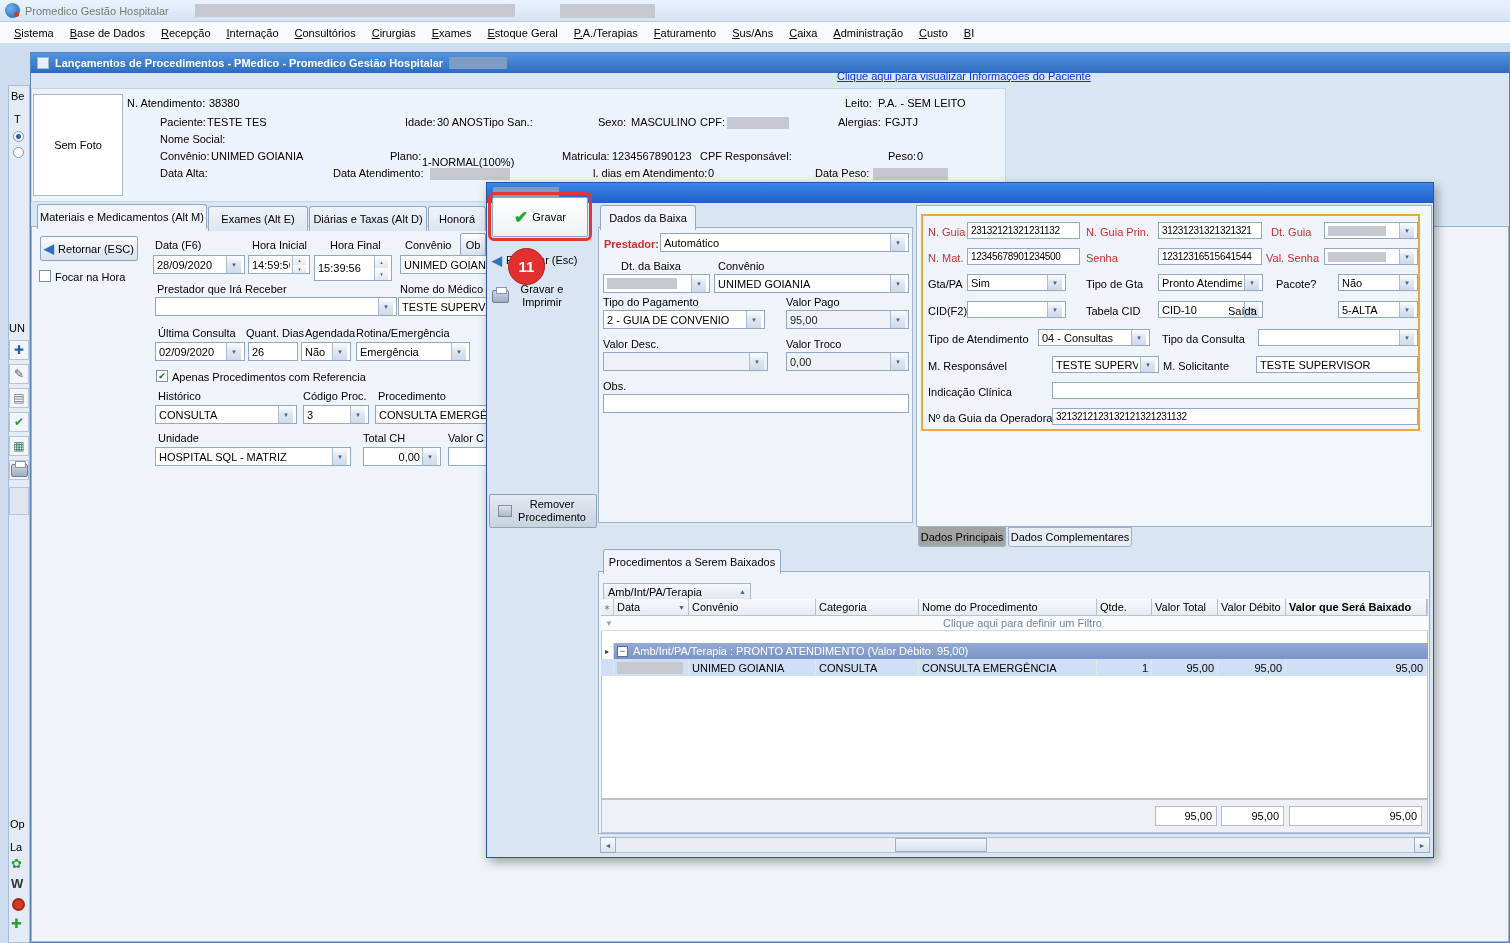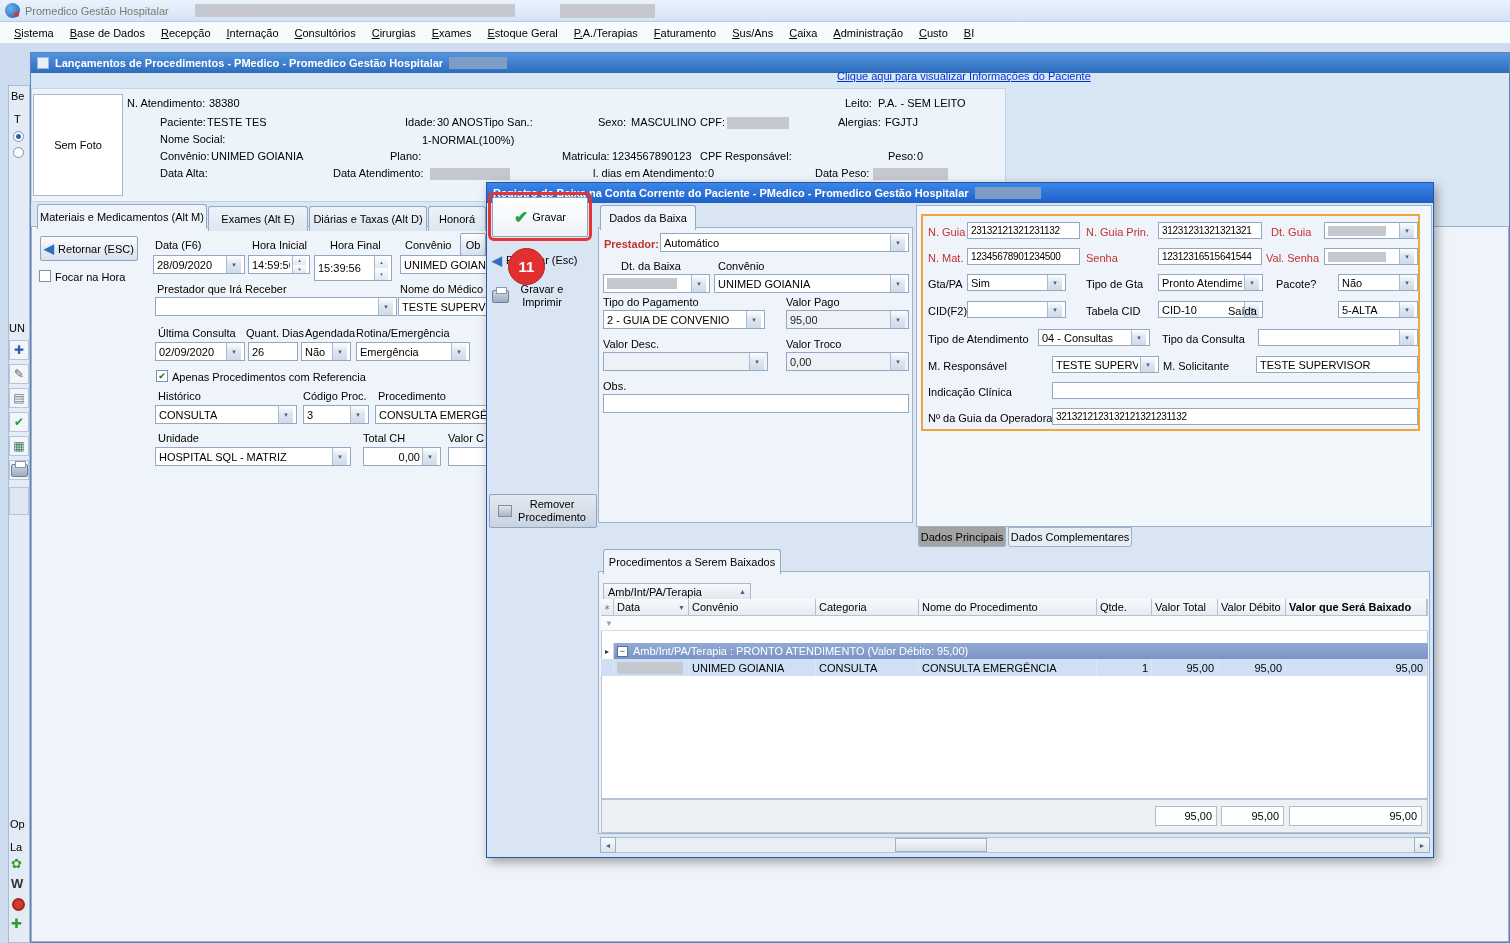--- a/index.html
+++ b/index.html
@@ -120,21 +120,21 @@
 <span class="lbl" style="left:598px;top:116px">Sexo:</span>
 <span class="lbl" style="left:631px;top:116px">MASCULINO</span>
 <span class="lbl" style="left:700px;top:116px">CPF:</span>
 <span class="abs redact" style="left:727px;top:117px;width:62px;height:12px"></span>
 <span class="lbl" style="left:838px;top:116px">Alergias:</span>
 <span class="lbl" style="left:885px;top:116px">FGJTJ</span>
 <span class="lbl" style="left:160px;top:133px">Nome Social:</span>
 <span class="lbl" style="left:160px;top:150px">Convênio:</span>
 <span class="lbl" style="left:211px;top:150px">UNIMED GOIANIA</span>
 <span class="lbl" style="left:390px;top:150px">Plano:</span>
-<span class="lbl" style="left:422px;top:134px">1-NORMAL(100%)</span>
+<span class="lbl" style="left:422px;top:156px">1-NORMAL(100%)</span>
 <span class="lbl" style="left:562px;top:150px">Matricula:</span>
 <span class="lbl" style="left:612px;top:150px">1234567890123</span>
 <span class="lbl" style="left:700px;top:150px">CPF Responsável:</span>
 <span class="lbl" style="left:888px;top:150px">Peso:</span>
 <span class="lbl" style="left:917px;top:150px">0</span>
 <span class="lbl" style="left:160px;top:167px">Data Alta:</span>
 <span class="lbl" style="left:333px;top:167px">Data Atendimento:</span>
 <span class="abs redact" style="left:430px;top:168px;width:80px;height:12px"></span>
 <span class="lbl" style="left:593px;top:167px">l. dias em Atendimento:</span>
 <span class="lbl" style="left:708px;top:167px">0</span>
@@ -238,21 +238,20 @@
 <div class="inp" style="left:363px;top:447px;width:78px;height:19px">
   <span class="cwrap" style="text-align:right">0,00</span>
   <span class="dbtn">▾</span>
 </div>
 <div class="inp" style="left:448px;top:447px;width:58px;height:19px">
     <span class="cwrap"></span>
   </div>
 
 <div class="abs" style="left:486px;top:182px;width:948px;height:676px;background:#d9e5f2;border:1px solid #2059ac;box-shadow:3px 4px 10px rgba(0,0,0,.35)"></div>
 <div class="titlebar" style="left:487px;top:183px;width:946px;height:20px;background:linear-gradient(180deg,#3b86e8,#1e60c8)">
-  <span>Registro de Baixa na Conta Corrente do Paciente - PMedico - Promedico Gestão Hospitalar</span>
   <span class="redact blue" style="width:66px;height:12px"></span>
 </div>
 
 <div class="btn" style="left:492px;top:197px;width:96px;height:40px;background:linear-gradient(180deg,#ffffff,#eef2f7)">
   <span style="color:#1fa73c;font-size:17px;font-weight:bold">✔</span>
   <span>Gravar</span>
 </div>
 <div class="annot" style="left:488px;top:192px;width:104px;height:49px"></div>
 <div class="flatbtn" style="left:492px;top:248px;width:96px;height:24px">
   <span style="color:#2f6fc4;font-size:13px;font-weight:bold">◀</span>
@@ -416,20 +415,21 @@
 </div>
 <div class="gcell ghead" style="left:689px;top:599px;width:127px;height:17px">Convênio</div>
 <div class="gcell ghead" style="left:816px;top:599px;width:103px;height:17px">Categoria</div>
 <div class="gcell ghead" style="left:919px;top:599px;width:178px;height:17px">Nome do Procedimento</div>
 <div class="gcell ghead" style="left:1097px;top:599px;width:55px;height:17px">Qtde.</div>
 <div class="gcell ghead" style="left:1152px;top:599px;width:66px;height:17px">Valor Total</div>
 <div class="gcell ghead" style="left:1218px;top:599px;width:68px;height:17px">Valor Débito</div>
 <div class="gcell ghead" style="left:1286px;top:599px;width:141px;height:17px;font-weight:bold">Valor que Será Baixado</div>
 <div class="abs" style="left:601px;top:616px;width:827px;height:15px;background:#fafbfd;border-bottom:1px solid #d6dde6;display:flex;align-items:center">
   <span style="padding:0 4px;font-size:8px;color:#8fa3bd">▼</span>
+  <span style="flex:1;text-align:center;color:#7387a3">Clique aqui para definir um Filtro</span>
 </div>
 <div class="gcell" style="left:601px;top:643px;width:13px;height:16px;justify-content:center;font-size:8px;color:#333;border-right:1px solid #cfd8e4">
     <span>▸</span>
   </div>
 <div class="abs grouprow" style="left:614px;top:643px;width:814px;height:16px;display:flex;align-items:center;gap:5px;padding:0 3px;overflow:hidden;white-space:nowrap">
   <span style="width:11px;height:11px;background:#fff;color:#333;border:1px solid #5a6d92;display:inline-flex;align-items:center;justify-content:center;font-size:9px;line-height:1">−</span>
   <span>Amb/Int/PA/Terapia : PRONTO ATENDIMENTO (Valor Débito: 95,00)</span>
 </div>
 <div class="gcell selrow" style="left:601px;top:659px;width:13px;height:17px"></div>
 <div class="gcell selrow" style="left:614px;top:659px;width:75px;height:17px">

